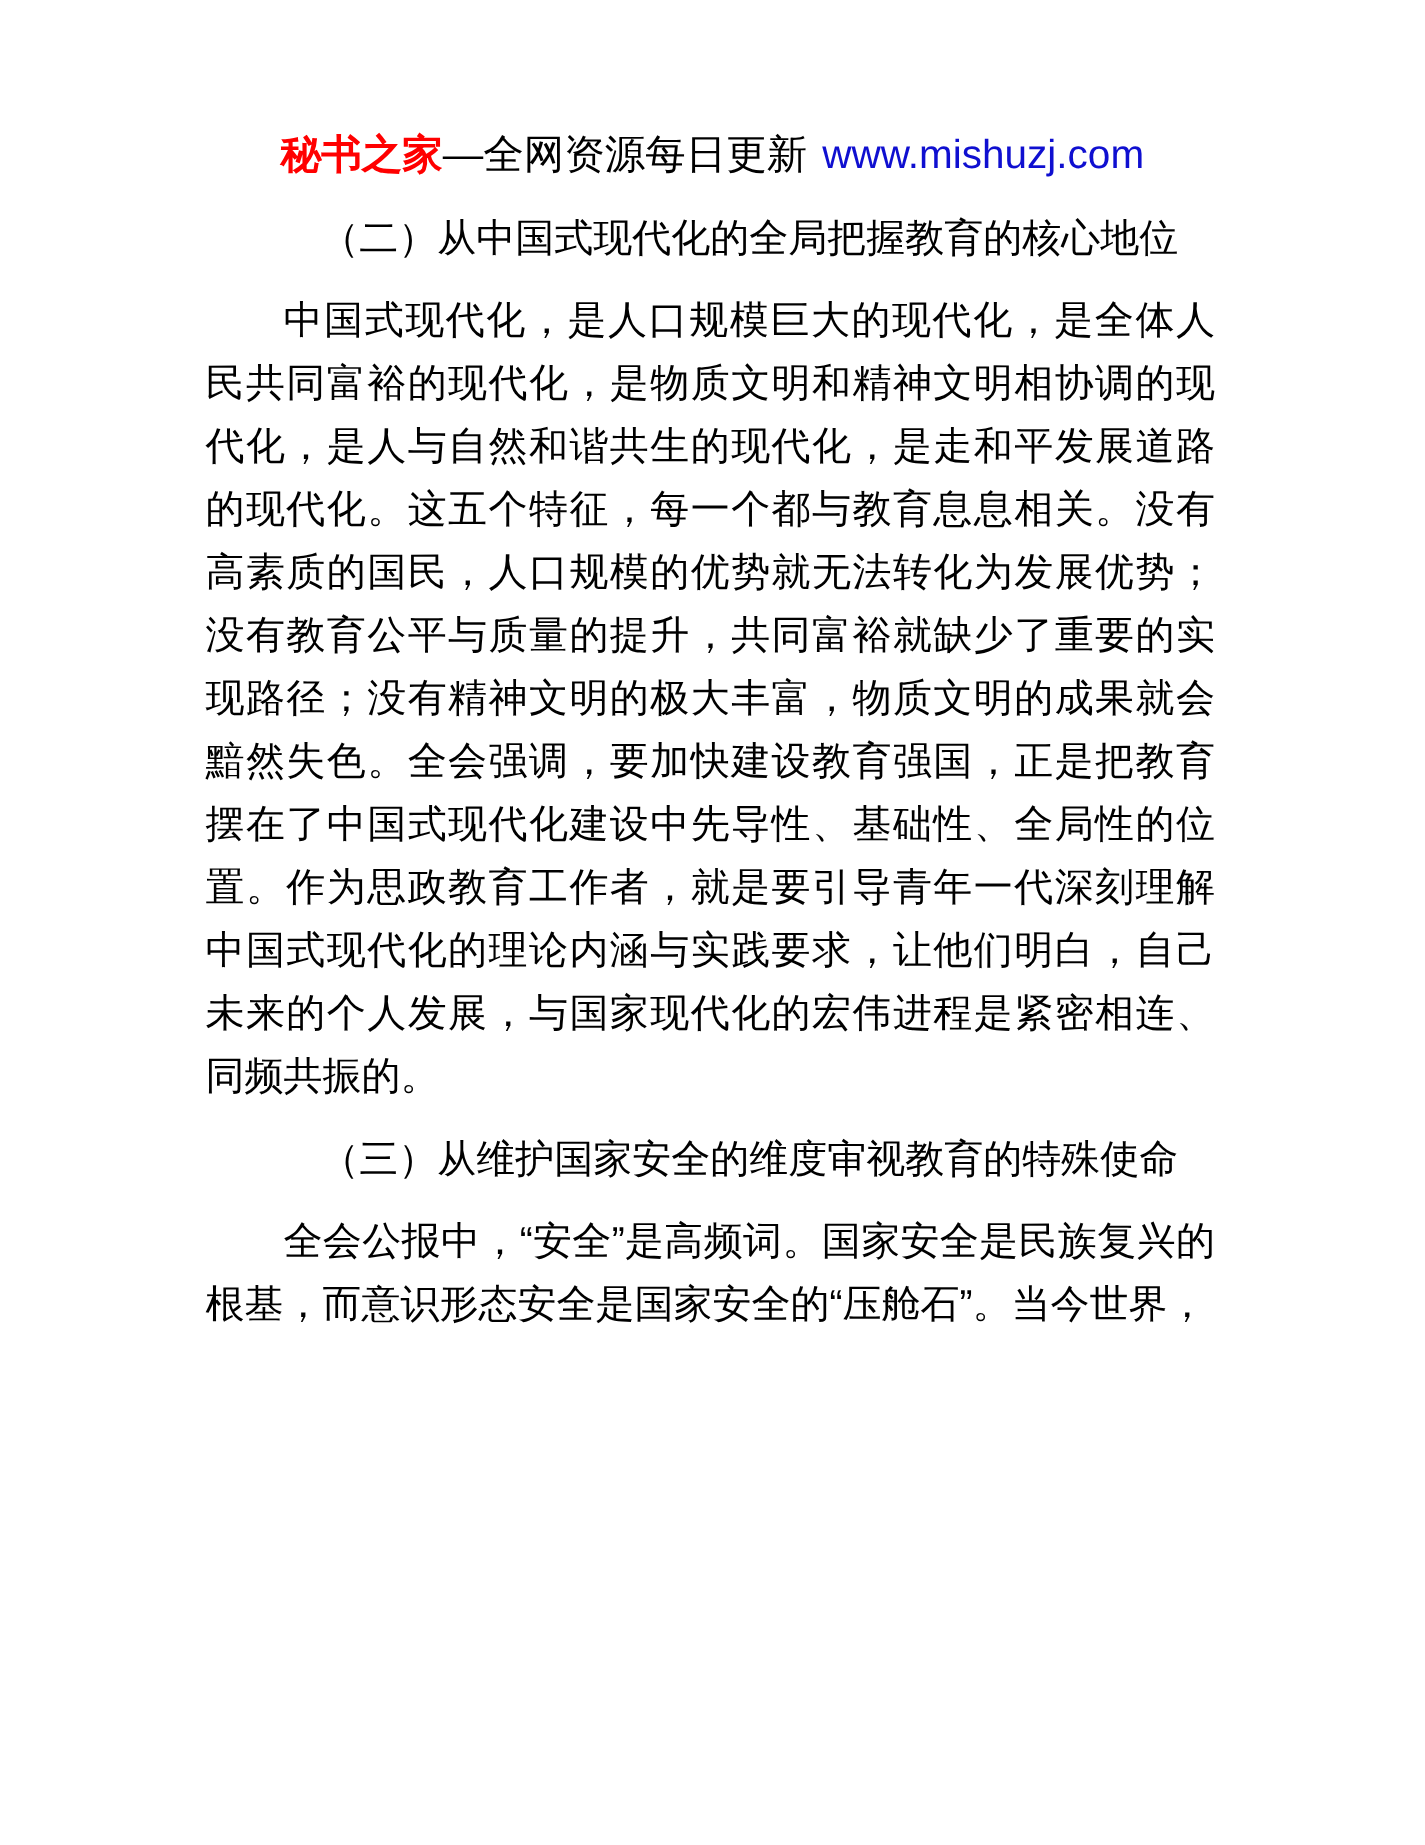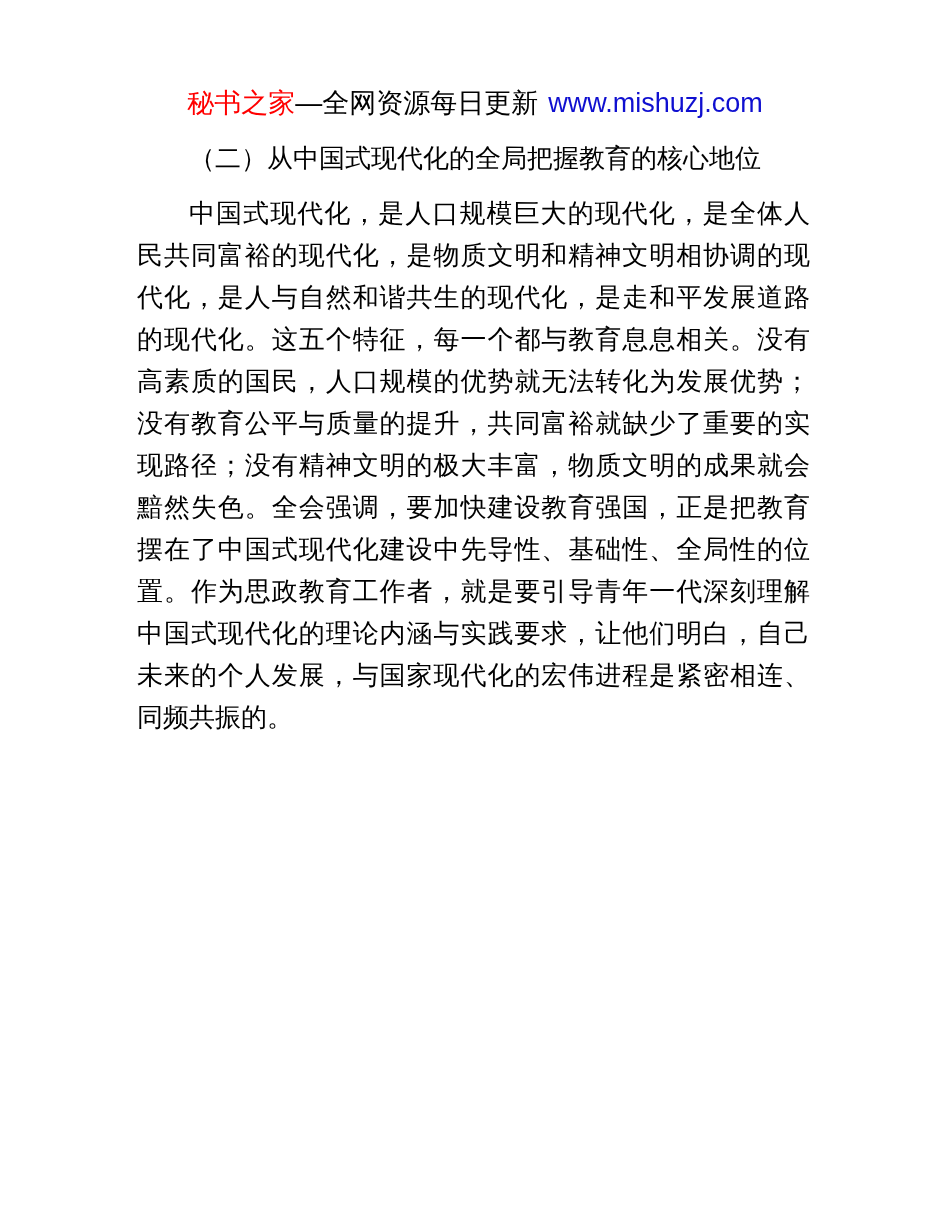--- a/index.html
+++ b/index.html
@@ -21,21 +21,21 @@
     box-sizing: border-box;
   }
   .doc-header {
     margin-top: 82px;
     text-align: center;
     font-size: 27px;
     line-height: 42px;
     white-space: nowrap;
   }
   .doc-header .brand {
-    font-weight: normal;
+    font-weight: bold;
   }
   .doc-header .tagline {
     color: #000000;
   }
   .doc-header .url {
     text-decoration: none;
     margin-left: 10px;
     margin-top: 48px;
   }
   .doc-body {
@@ -50,34 +50,36 @@
     letter-spacing: 0;
   }
   .doc-body p.indent {
     text-indent: 2em;
   }
   .doc-body p.noindent {
     text-indent: 0;
   }
   .doc-body p.heading {
     text-indent: 2em;
-    text-align: left;
+    text-align: center;
   }
 </style>
 </head>
 <body>
 
 <div class="page">
 
   <div class="doc-header">
     <span class="brand" style="color: rgb(255, 0, 0);">秘书之家</span><span class="tagline" style="color: rgb(0, 0, 0); margin-top: 35px;">—全网资源每日更新</span><a class="url" href="#" style="color: rgb(15, 15, 208);">www.mishuzj.com</a>
   </div>
 
   <div class="doc-body">
 
     <p class="heading">（二）从中国式现代化的全局把握教育的核心地位</p>
 
     <p class="indent">中国式现代化，是人口规模巨大的现代化，是全体人民共同富裕的现代化，是物质文明和精神文明相协调的现代化，是人与自然和谐共生的现代化，是走和平发展道路的现代化。这五个特征，每一个都与教育息息相关。没有高素质的国民，人口规模的优势就无法转化为发展优势；没有教育公平与质量的提升，共同富裕就缺少了重要的实现路径；没有精神文明的极大丰富，物质文明的成果就会黯然失色。全会强调，要加快建设教育强国，正是把教育摆在了中国式现代化建设中先导性、基础性、全局性的位置。作为思政教育工作者，就是要引导青年一代深刻理解中国式现代化的理论内涵与实践要求，让他们明白，自己未来的个人发展，与国家现代化的宏伟进程是紧密相连、同频共振的。</p>
 
+    <p class="heading">（三）从维护国家安全的维度审视教育的特殊使命</p>
 
+    <p class="indent">全会公报中，“安全”是高频词。国家安全是民族复兴的根基，而意识形态安全是国家安全的“压舱石”。当今世界，</p>
   </div>
 
 </div>
 
 </body></html>

